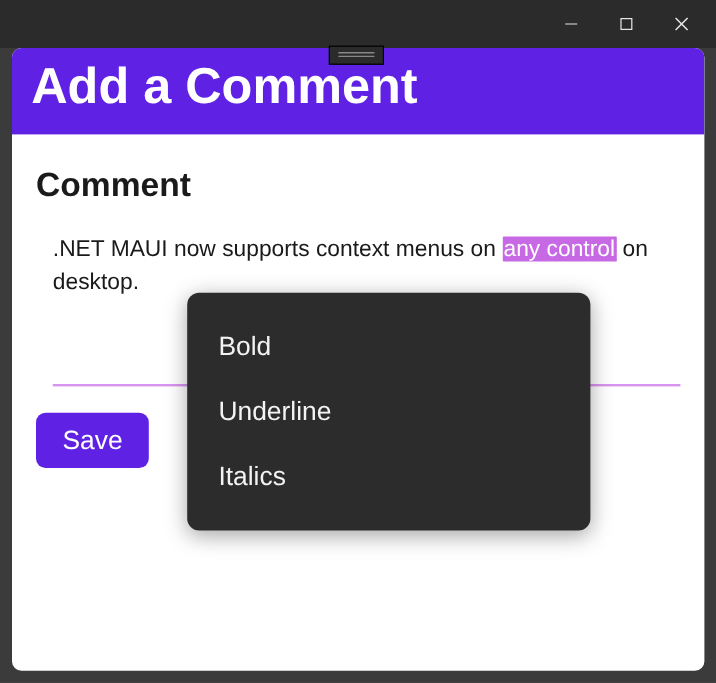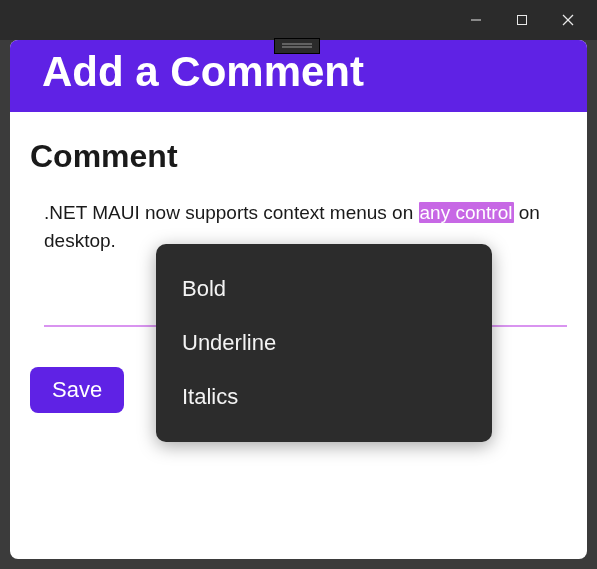--- a/index.html
+++ b/index.html
@@ -54,32 +54,32 @@
     left: 10px; right: 10px; top: 40px; bottom: 10px;
     background: #fff;
     border-radius: 8px;
     overflow: hidden;
     display: flex;
     flex-direction: column;
   }
   .header {
     background: #5f22e5;
     color: #fff;
-    padding: 10px 14px 18px 32px;
+    padding: 10px 14px 18px 16px;
     font-weight: 700;
     font-size: 42px;
     line-height: 1.05;
   }
   .content {
     padding: 26px 20px 20px 20px;
     position: relative;
     flex: 1;
   }
   .section-title {
-    font-size: 32px;
+    font-size: 28px;
     font-weight: 700;
     color: #1a1a1a;
     margin-bottom: 24px;
   }
   .editor {
     position: relative;
     margin-left: 14px;
     margin-right: 0;
   }
   .editor-text {
@@ -95,21 +95,21 @@
     border-radius: 1px;
     padding: 0 1px;
   }
   .editor-underline {
     margin-top: 40px;
     height: 0;
     border-bottom: 2px solid #d994f0;
     width: 100%;
   }
   .save-btn {
-    margin-top: 40px;
+    margin-top: 22px;
     background: #5f22e5;
     color: #fff;
     border: none;
     border-radius: 8px;
     font-size: 22px;
     padding: 10px 22px;
     font-family: inherit;
     cursor: pointer;
   }
   .context-menu {

